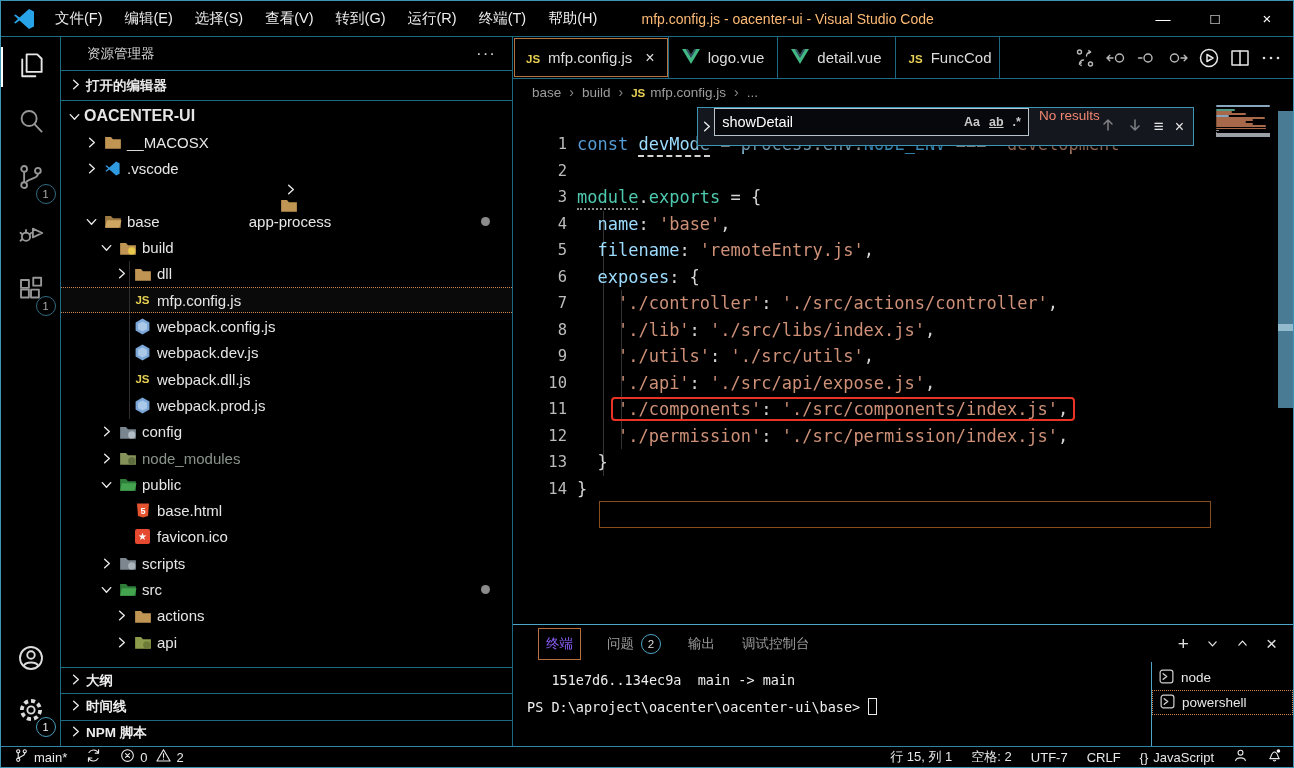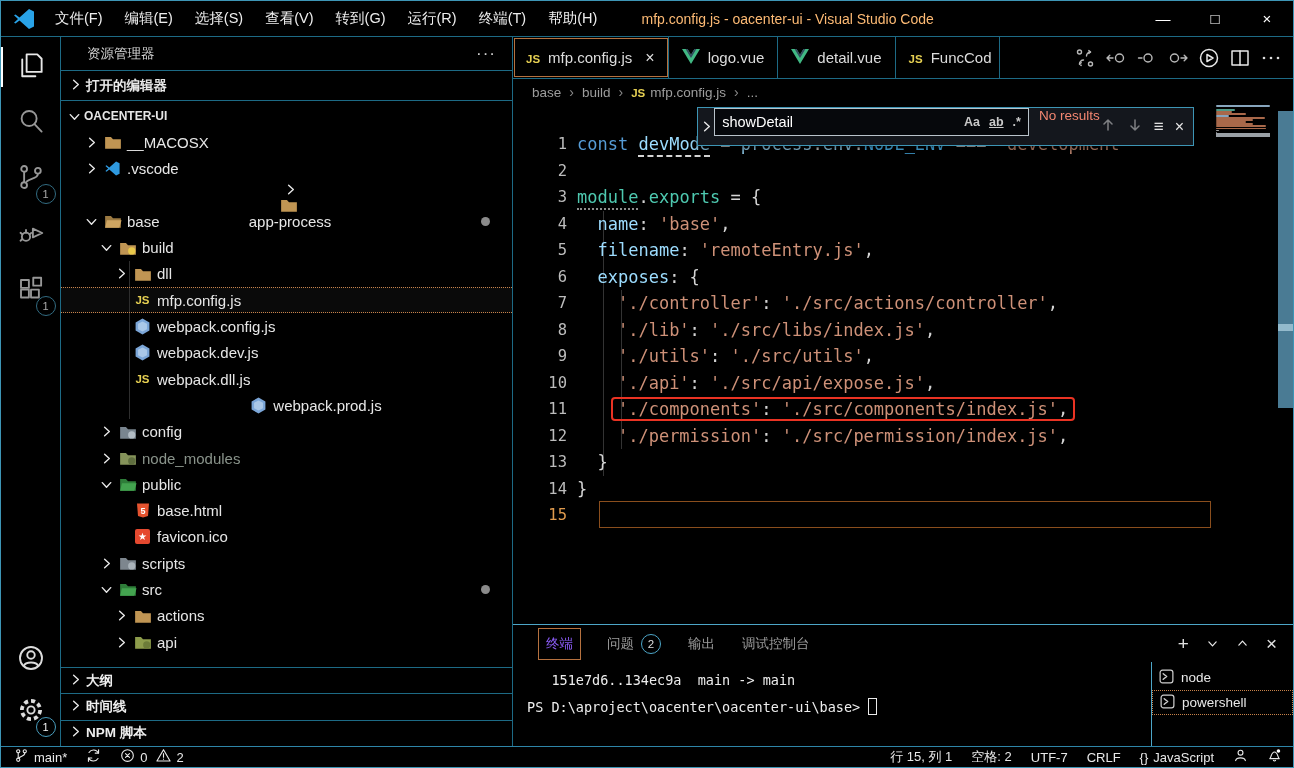--- a/index.html
+++ b/index.html
@@ -32,21 +32,21 @@
   
   .sidebar { width:452px; border-right:1px solid #1d6a85; display:flex; flex-direction:column; flex:none; background:#000; }
   .sb-header { height:33px; display:flex; align-items:center; padding:0 16px 0 26px; font-size:13.5px; color:#d6d6d6; }
   .sb-ellipsis { margin-left:auto; font-size:17px; letter-spacing:1px; color:#d0d0d0; }
   .sb-open-editors { height:31px; border-top:1px solid #1d6a85; border-bottom:1px solid #1d6a85; display:flex; align-items:center; font-weight:bold; font-size:13.5px; padding-left:7px; gap:3px; }
   .tree { flex:1; overflow:hidden; padding-top:2px; }
   .tree-row { height:26.3px; display:flex; align-items:center; position:relative; padding-right:14px; }
   .tree-row .chev { width:19px; flex:none; display:flex; justify-content:center; align-items:center; }
   .tree-row .ticon { width:23px; flex:none; display:flex; justify-content:center; align-items:center; margin-right:3px; }
   .tree-label { font-size:15px; color:#e6e6e6; white-space:nowrap; }
-  .tree-row.root .tree-label { font-weight:bold; font-size:12px; }
+  .tree-row.root .tree-label { font-weight:bold; font-size:16px; }
   .tree-row.dimmed .tree-label { color:#89938a; }
   .tree-row.selected { border-top:1px dotted #c8824a; border-bottom:1px dotted #c8824a; background:rgba(255,255,255,.04); }
   .tree-dot { margin-left:auto; width:9px; height:9px; border-radius:50%; background:#8b8b8b; margin-right:8px; flex:none; }
   .indent-line { position:absolute; left:68px; top:0; bottom:0; width:1px; background:#2e2e2e; }
   .sb-sections .sec { height:26.3px; border-top:1px solid #1d6a85; display:flex; align-items:center; gap:3px; padding-left:7px; font-weight:bold; font-size:13.5px; color:#eee; }
   .fi-js { color:#e5cf52; font-weight:bold; font-size:11.5px; font-style:normal; }
   .fi-ico { width:15px; height:15px; background:#e5492f; color:#fff; font-size:10px; display:flex; align-items:center; justify-content:center; border-radius:2px; }
   
   .editor-col { flex:1; display:flex; flex-direction:column; position:relative; min-width:0; }
   .tabbar { height:42px; display:flex; border-bottom:1px solid #1d6a85; align-items:stretch; }
@@ -330,21 +330,21 @@
           <span class="tree-label">webpack.dev.js</span>
         </div>
         <div class="tree-row" style="padding-left: 51px;">
           <span class="indent-line"></span>
           <span class="chev"></span>
           <span class="ticon">
             <span class="fi-js">JS</span>
           </span>
           <span class="tree-label">webpack.dll.js</span>
         </div>
-        <div class="tree-row" style="padding-left: 51px; justify-content: center;">
+        <div class="tree-row" style="padding-left: 51px;">
           <span class="indent-line"></span>
           <span class="chev"></span>
           <span class="ticon">
             <svg width="17" height="17" viewBox="0 0 16 16" fill="none" xmlns="http://www.w3.org/2000/svg">
               <polygon points="8,0.5 14.5,4.2 14.5,11.8 8,15.5 1.5,11.8 1.5,4.2" fill="#7ba6d8"></polygon>
               <polygon points="8,3.2 12.2,5.5 12.2,10.5 8,12.8 3.8,10.5 3.8,5.5" fill="#aac8e8"></polygon>
             </svg>
           </span>
           <span class="tree-label">webpack.prod.js</span>
         </div>
@@ -631,24 +631,20 @@
             <span class="ln">12</span>
             <span class="lc"><span class="p">    </span><span class="s">'./permission'</span><span class="p">: </span><span class="s">'./src/permission/index.js'</span><span class="p">,</span></span>
           </div>
           <div class="line">
             <span class="ln">13</span>
             <span class="lc"><span class="p">  }</span></span>
           </div>
           <div class="line">
             <span class="ln">14</span>
             <span class="lc"><span class="p">}</span></span>
-          </div>
-          <div class="line">
-            <span class="ln cur">15</span>
-            <span class="lc"></span>
           </div>
         </div>
 
       <div class="find">
         <span class="find-toggle">
             <svg width="15" height="15" viewBox="0 0 16 16" fill="none" xmlns="http://www.w3.org/2000/svg">
               <path d="M6 3.5 L11 8 L6 12.5" stroke="#e8e8e8" stroke-width="1.5" fill="none" stroke-linecap="round" stroke-linejoin="round"></path>
             </svg>
           </span>
         <div class="find-input">

